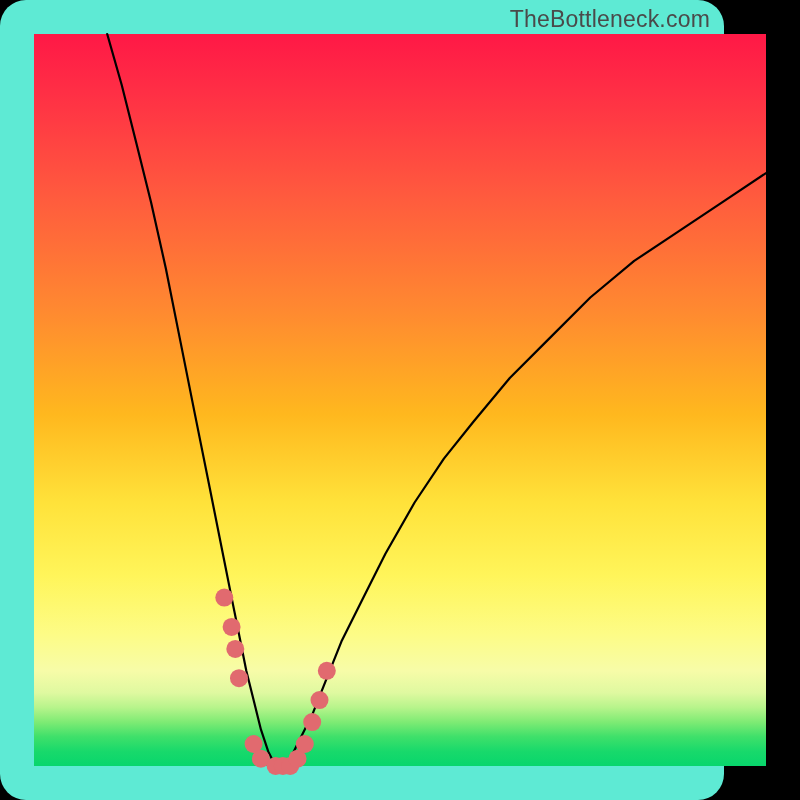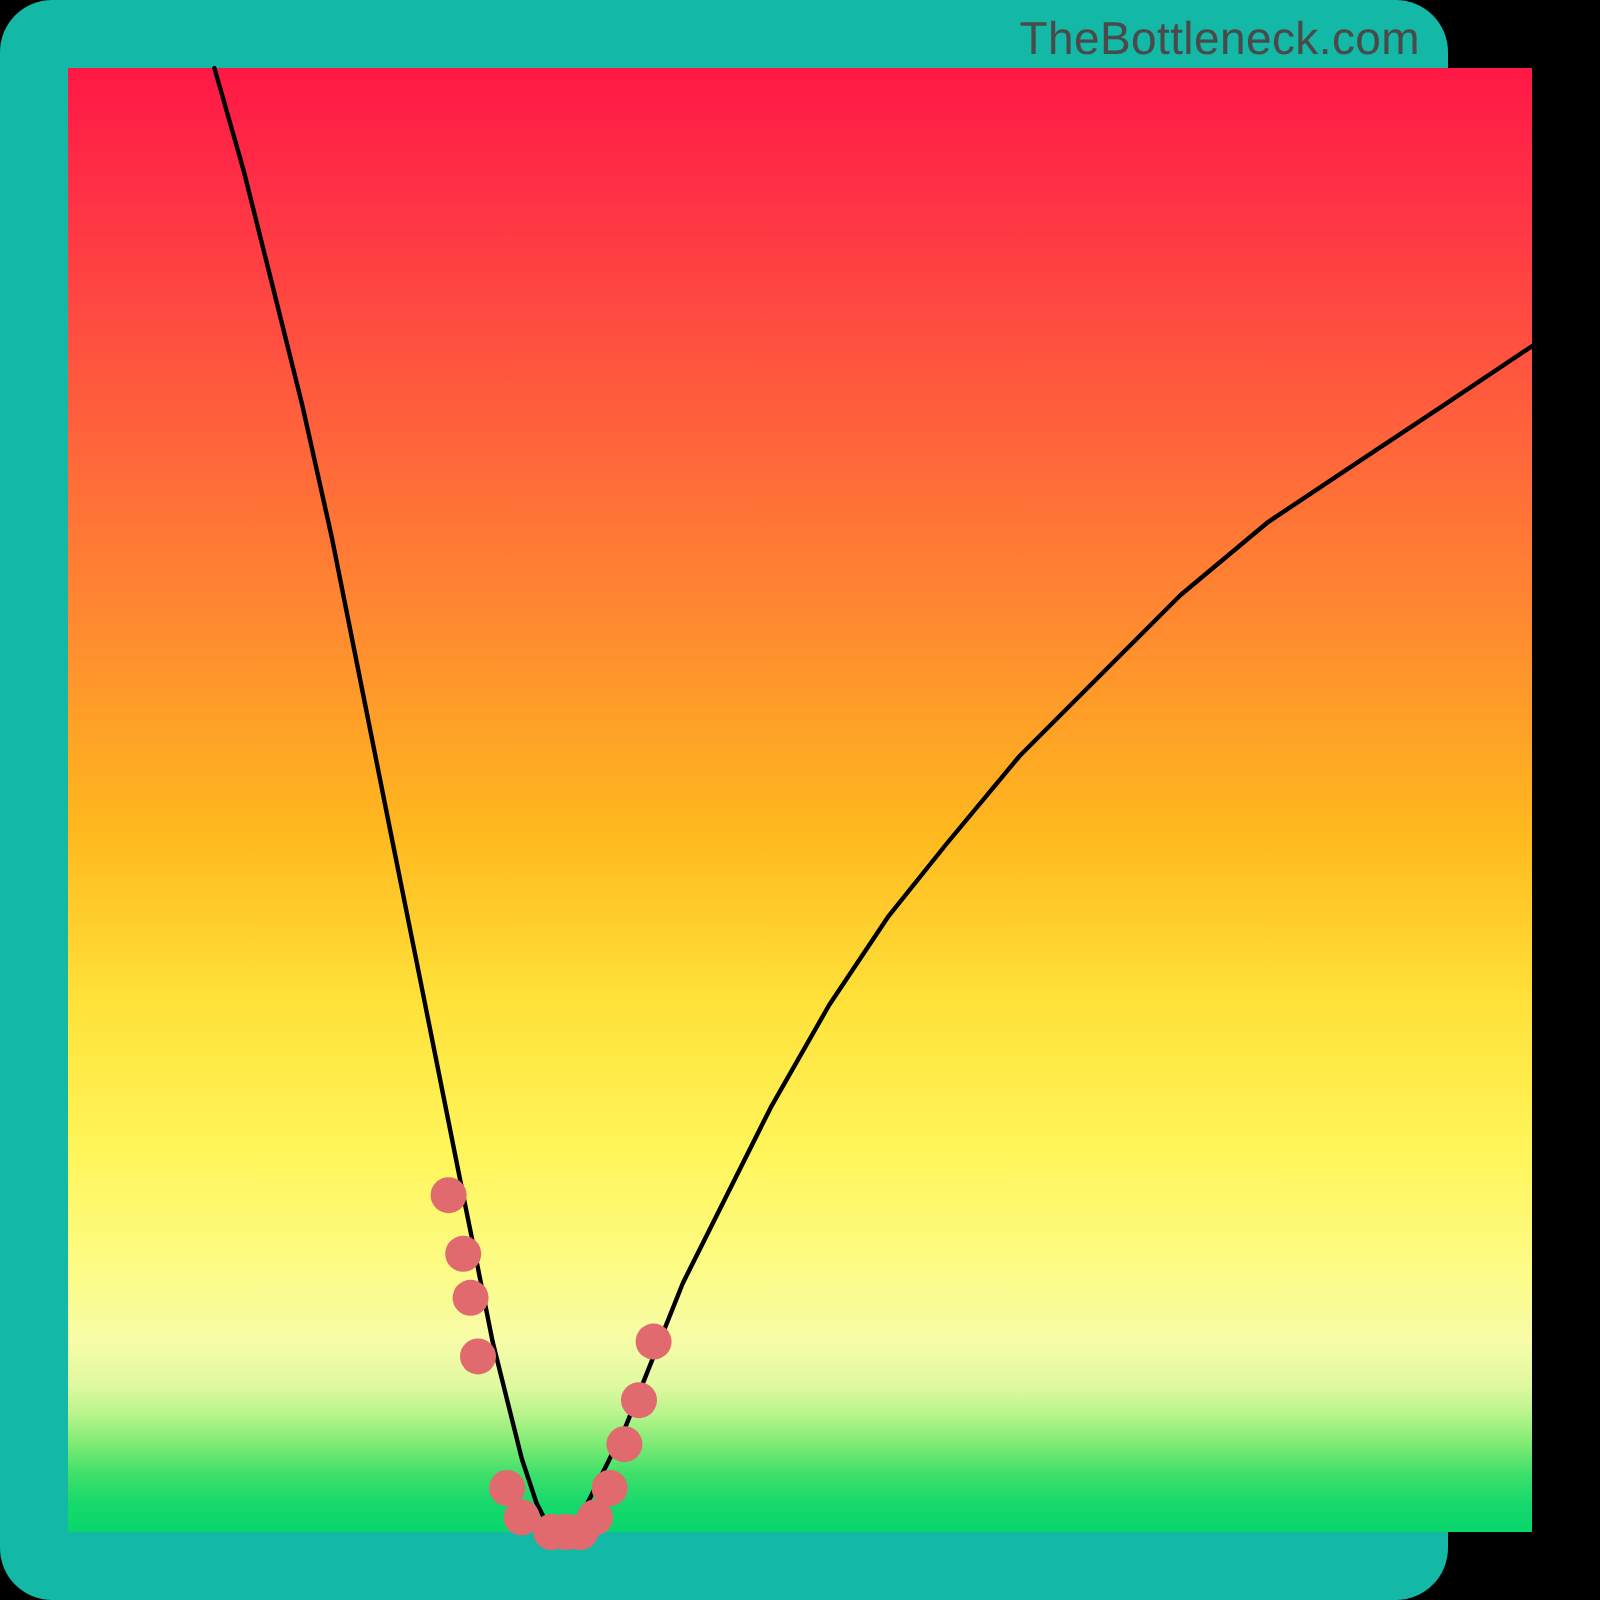--- a/index.html
+++ b/index.html
@@ -8,21 +8,21 @@
     width: 800px;
     height: 800px;
     overflow: hidden;
     background: #000;
     font-family: Arial, Helvetica, sans-serif;
   }
   .frame {
     position: relative;
     width: 724px;
     height: 800px;
-    background: #14b8a6;
+    background: #5eead4;
     border-radius: 26px;
   }
   .plot-area {
     position: absolute;
     left: 34px;
     top: 34px;
     width: 732px;
     height: 732px;
     
     background: linear-gradient(

